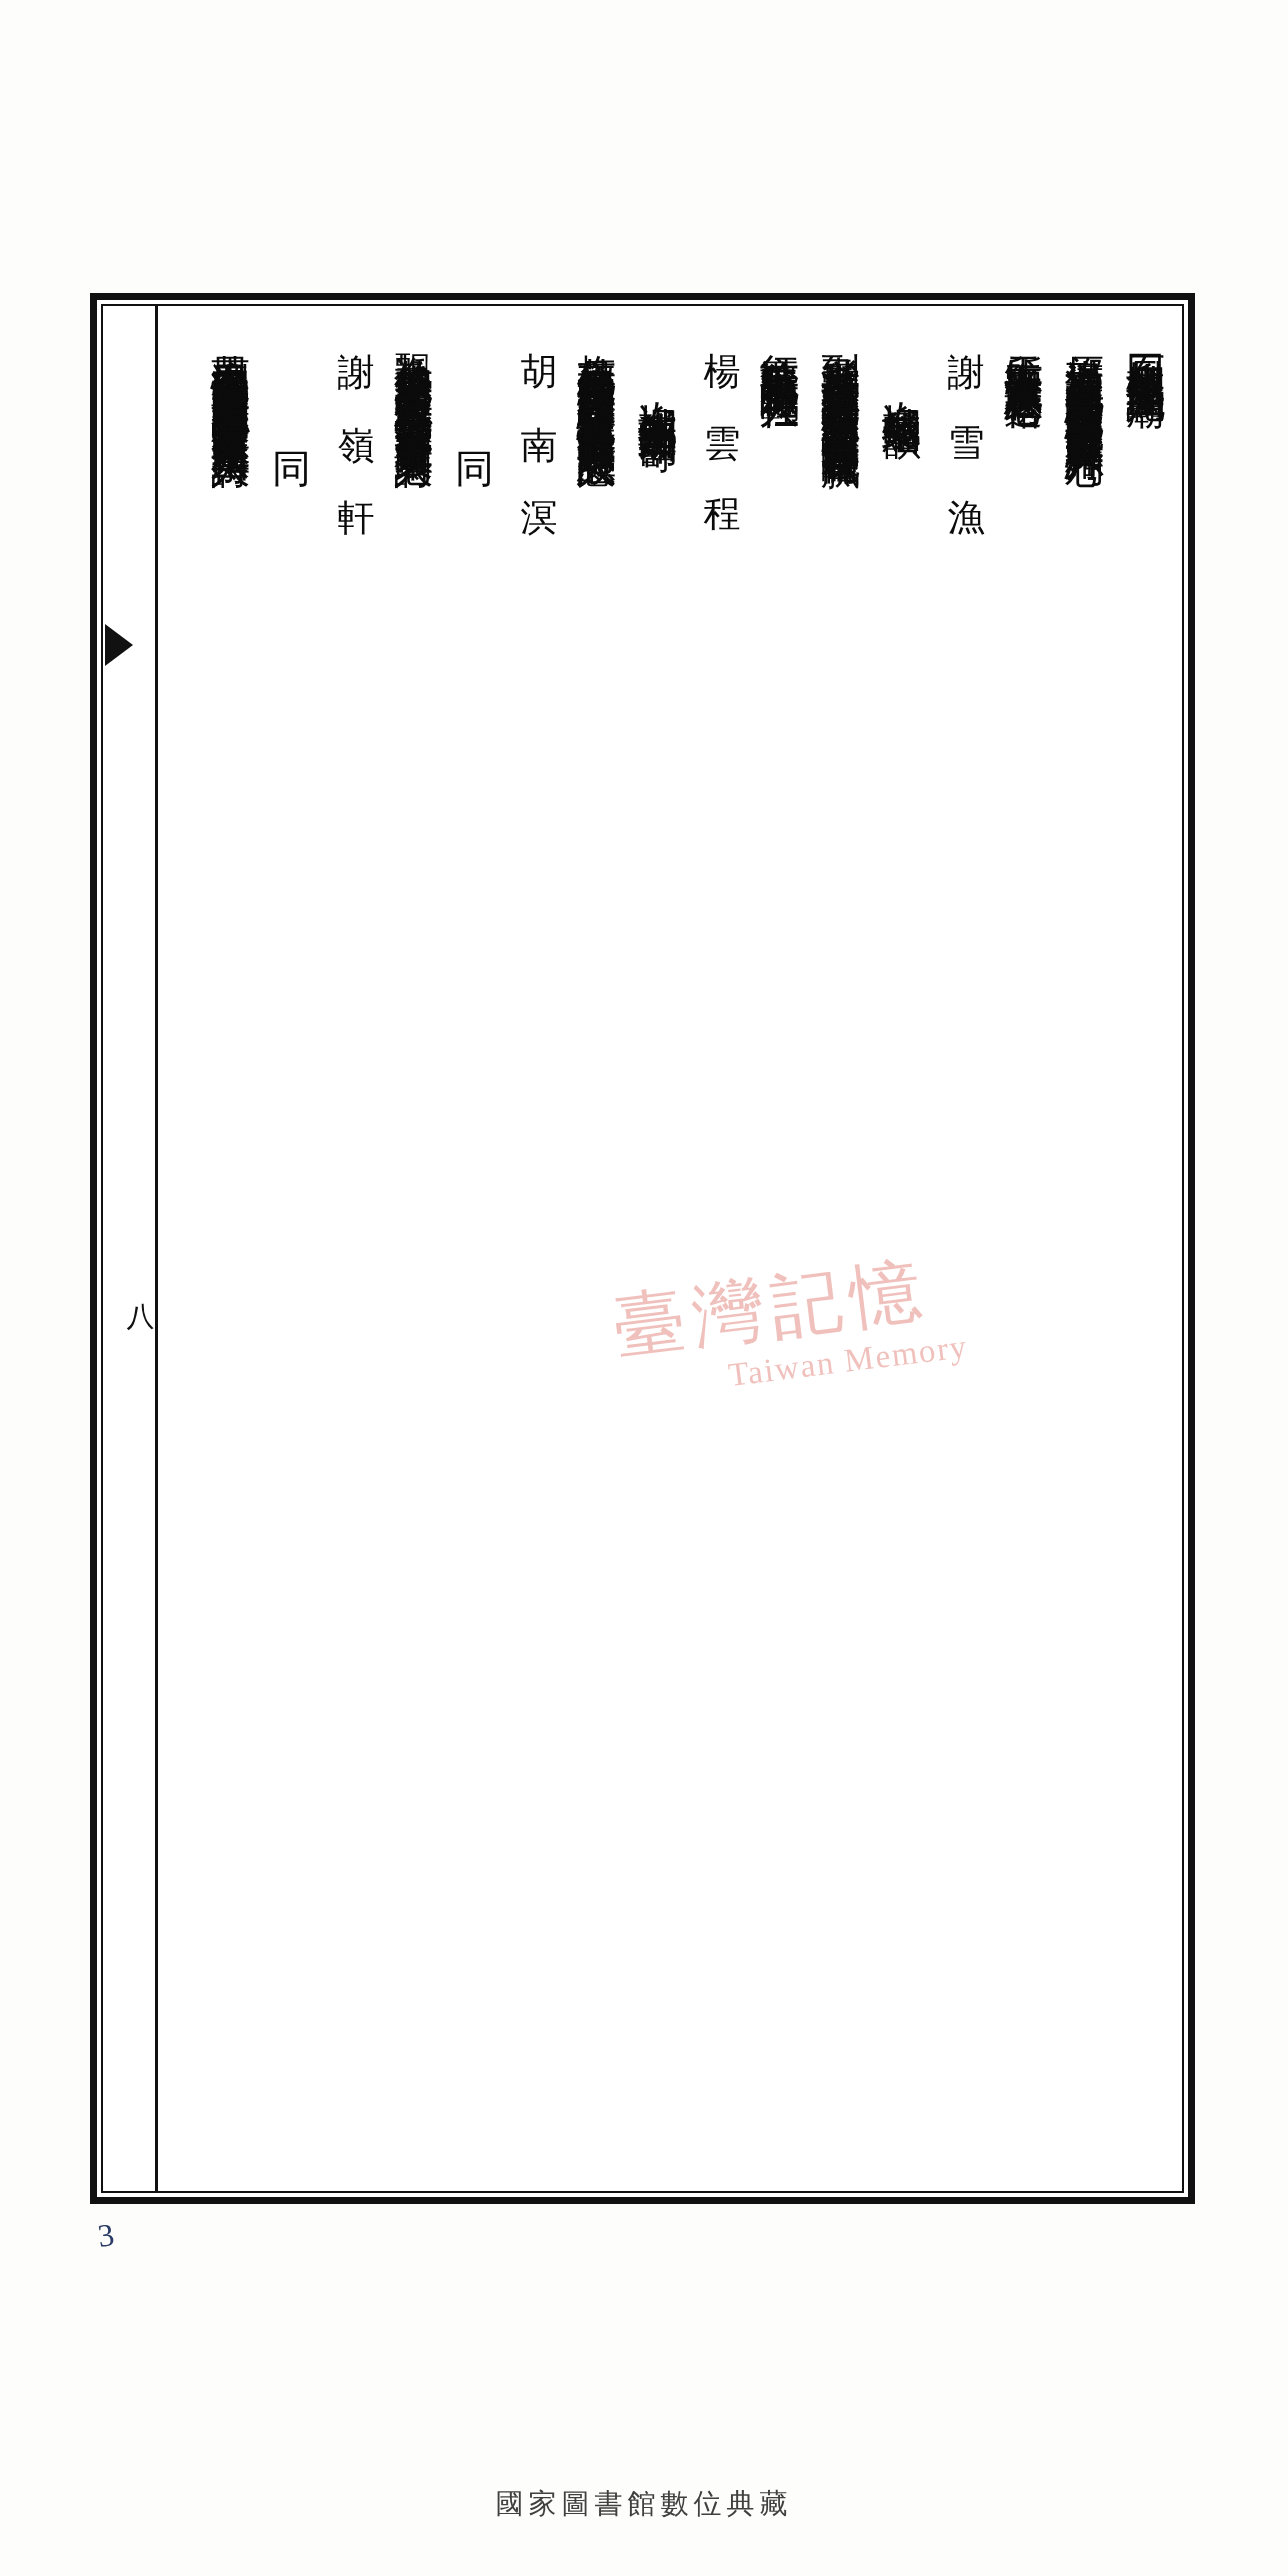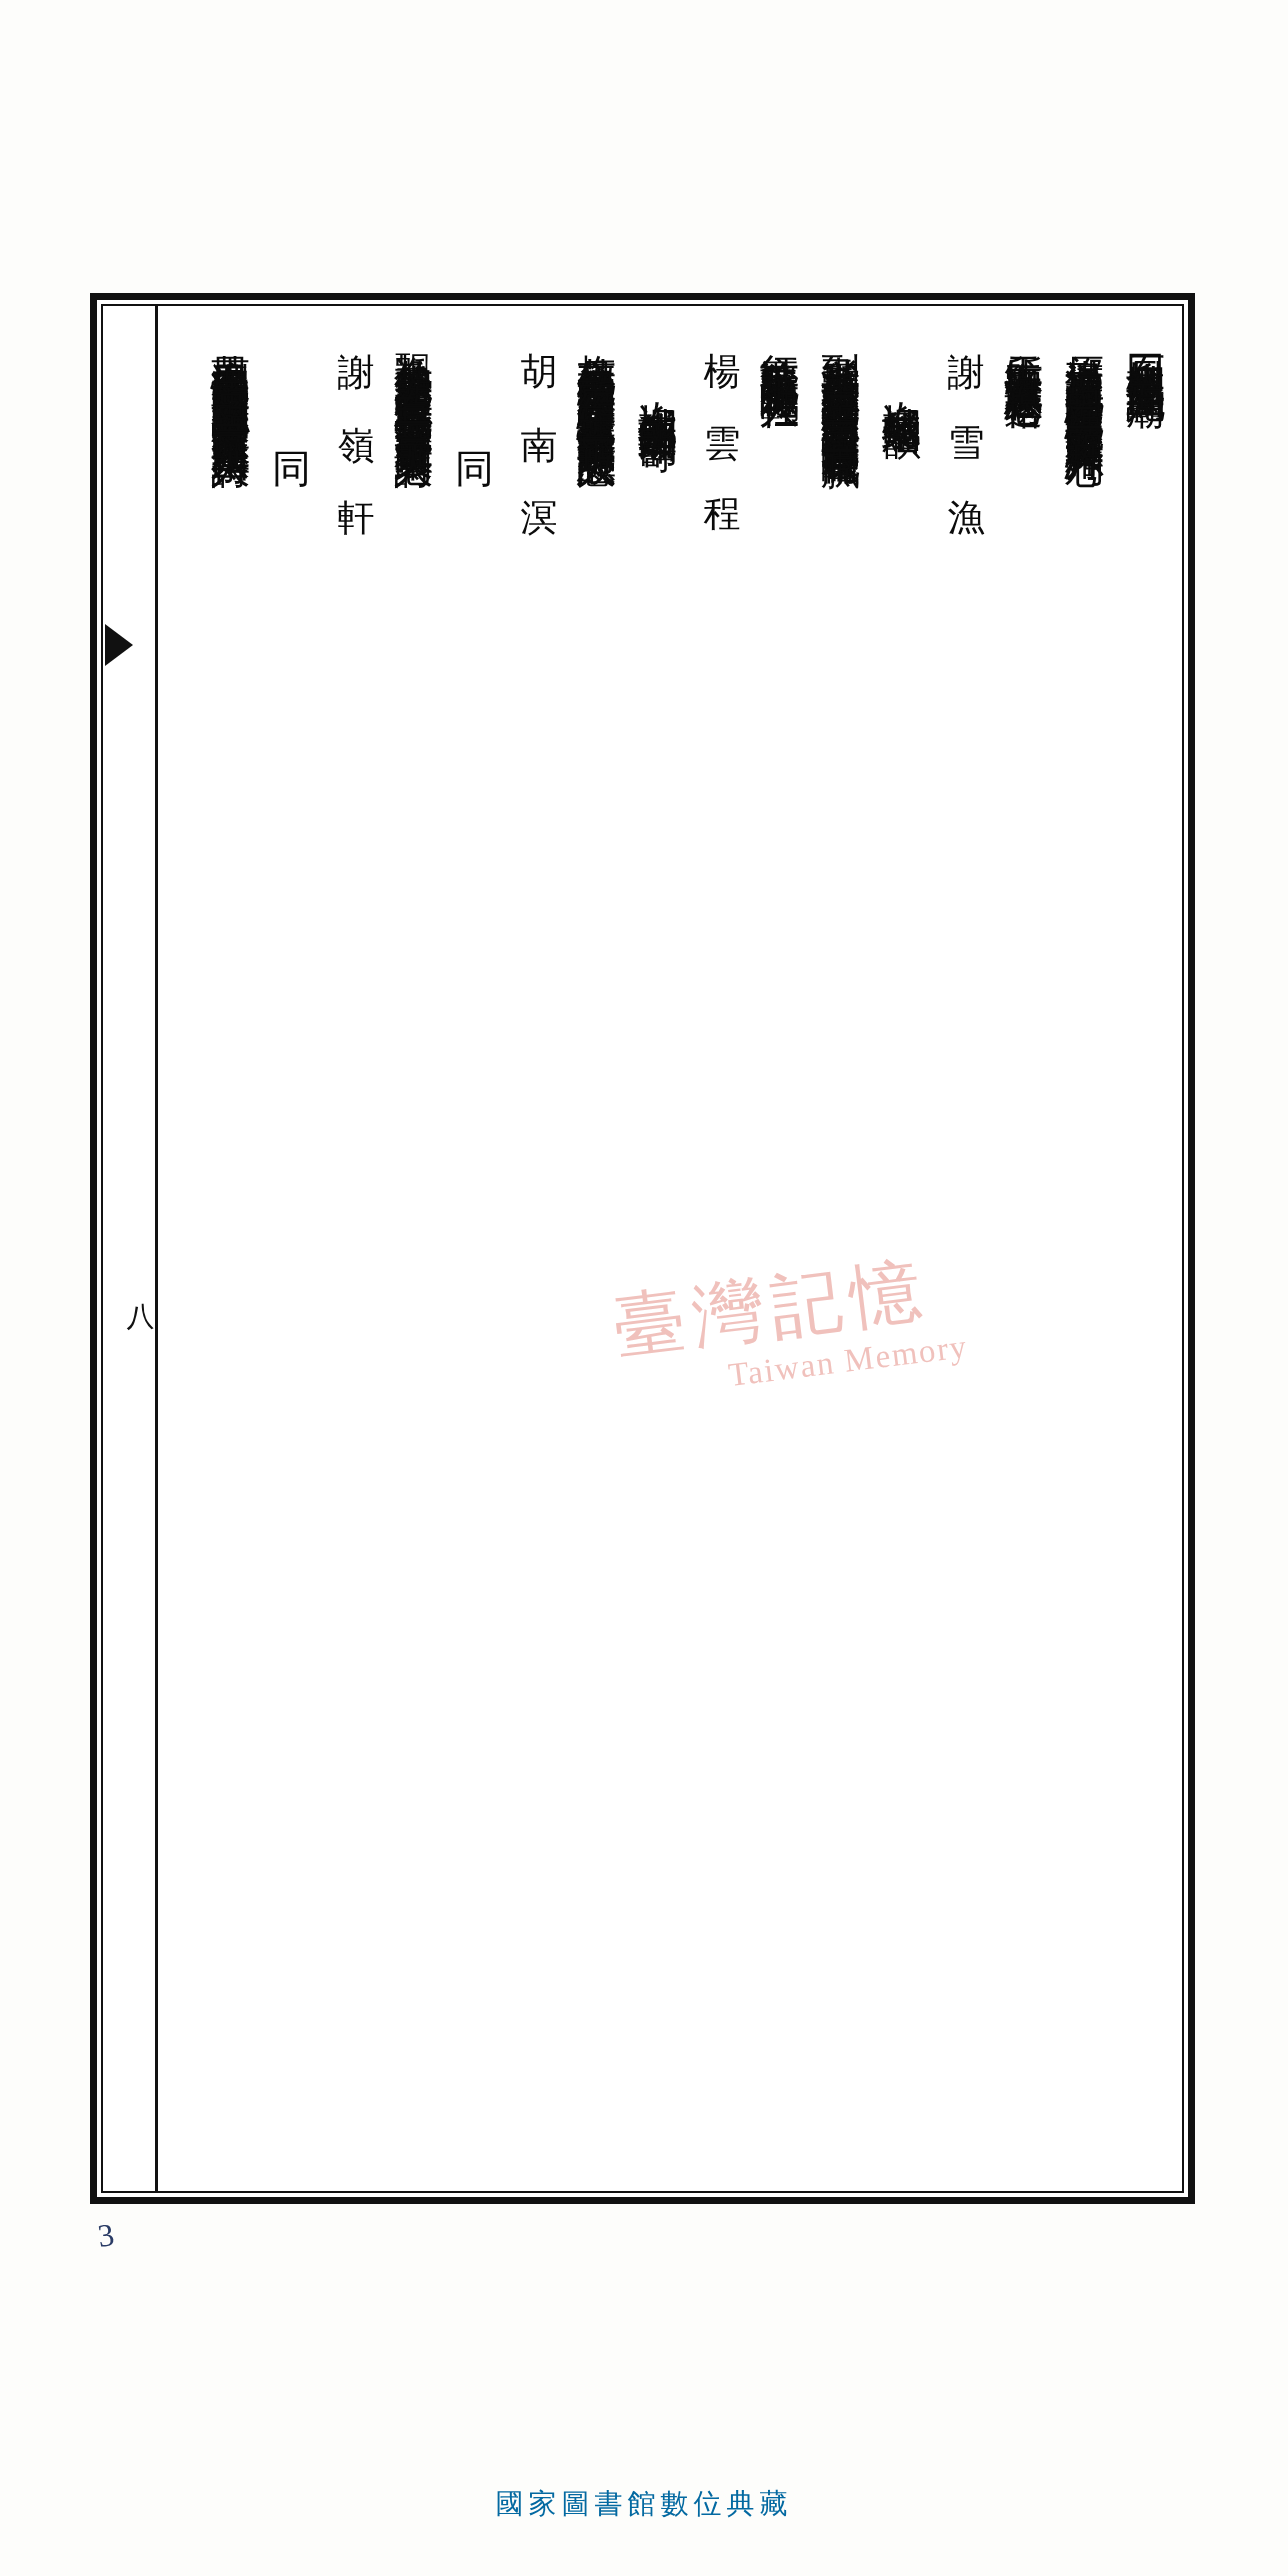--- a/index.html
+++ b/index.html
@@ -176,21 +176,21 @@
   
   #footer {
     position: absolute;
     left: 0;
     top: 2485px;
     width: 1288px;
     text-align: center;
     font-family: "DejaVu Serif", serif;
     font-size: 28px;
     letter-spacing: 5px;
-    color: #0369a1;
+    color: #404040;
   }
 </style>
 </head>
 <body>
 
 <div id="page">
 
   <div id="scan-frame">
     <div id="scan-frame-inner"></div>
     <div id="margin-rule"></div>

